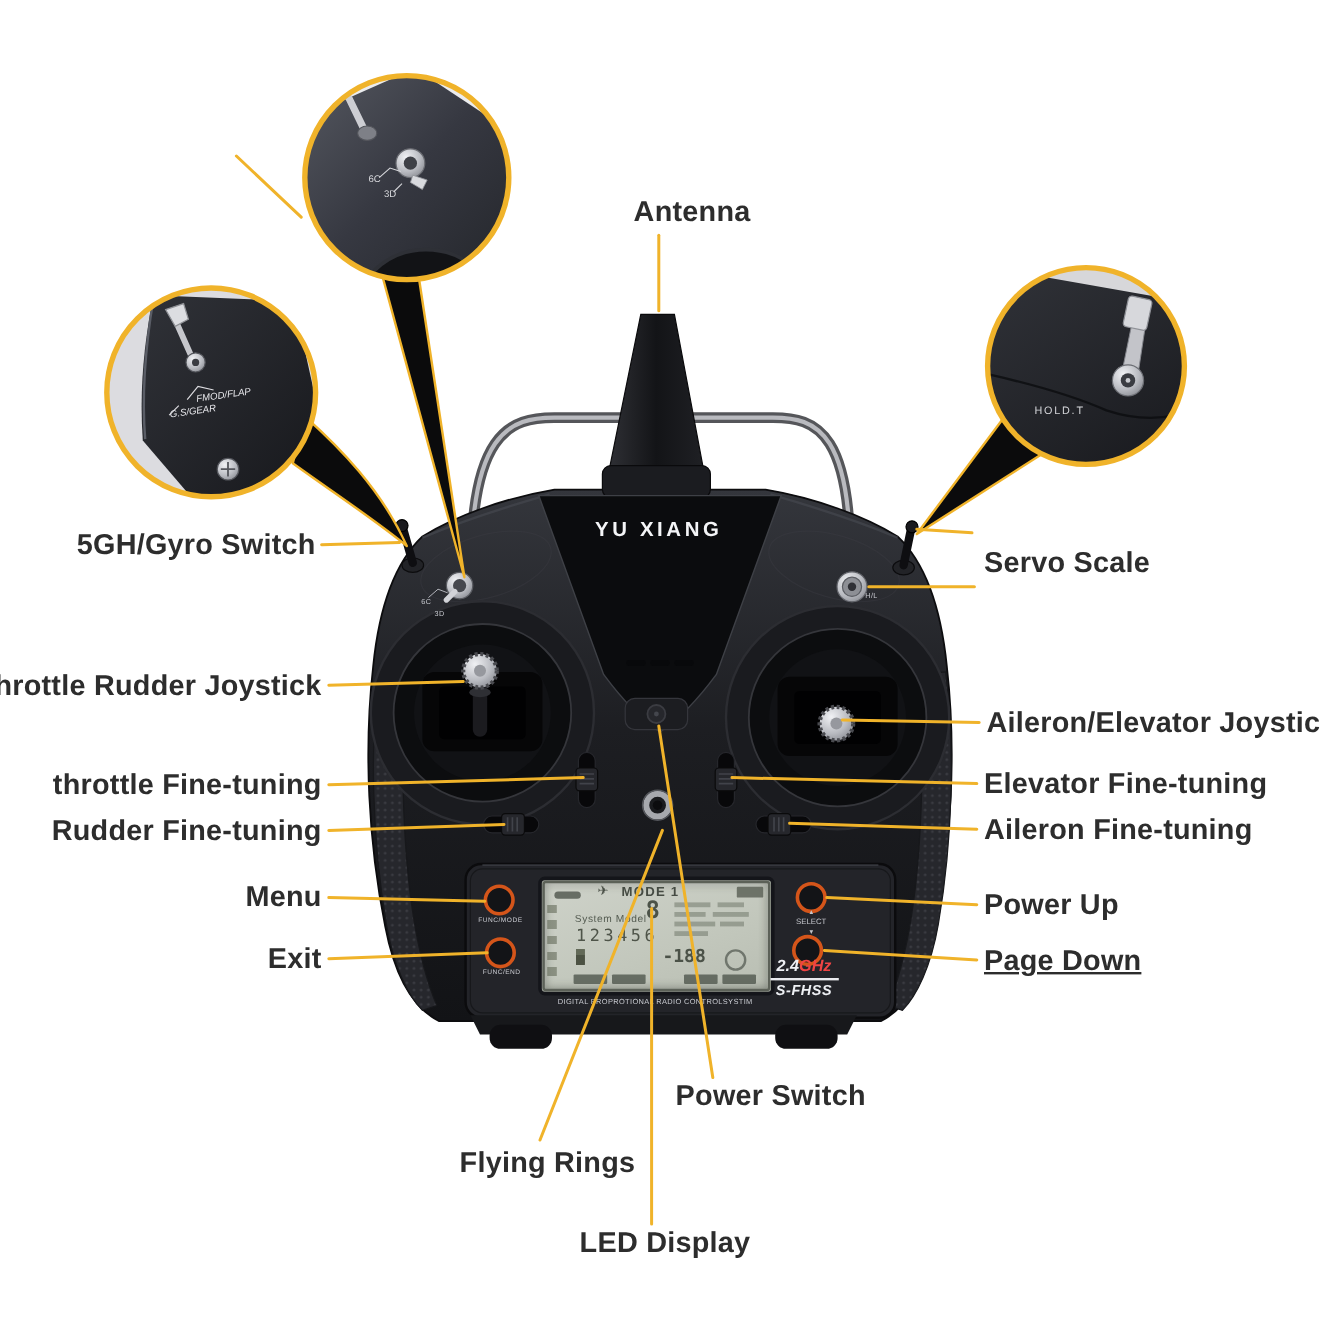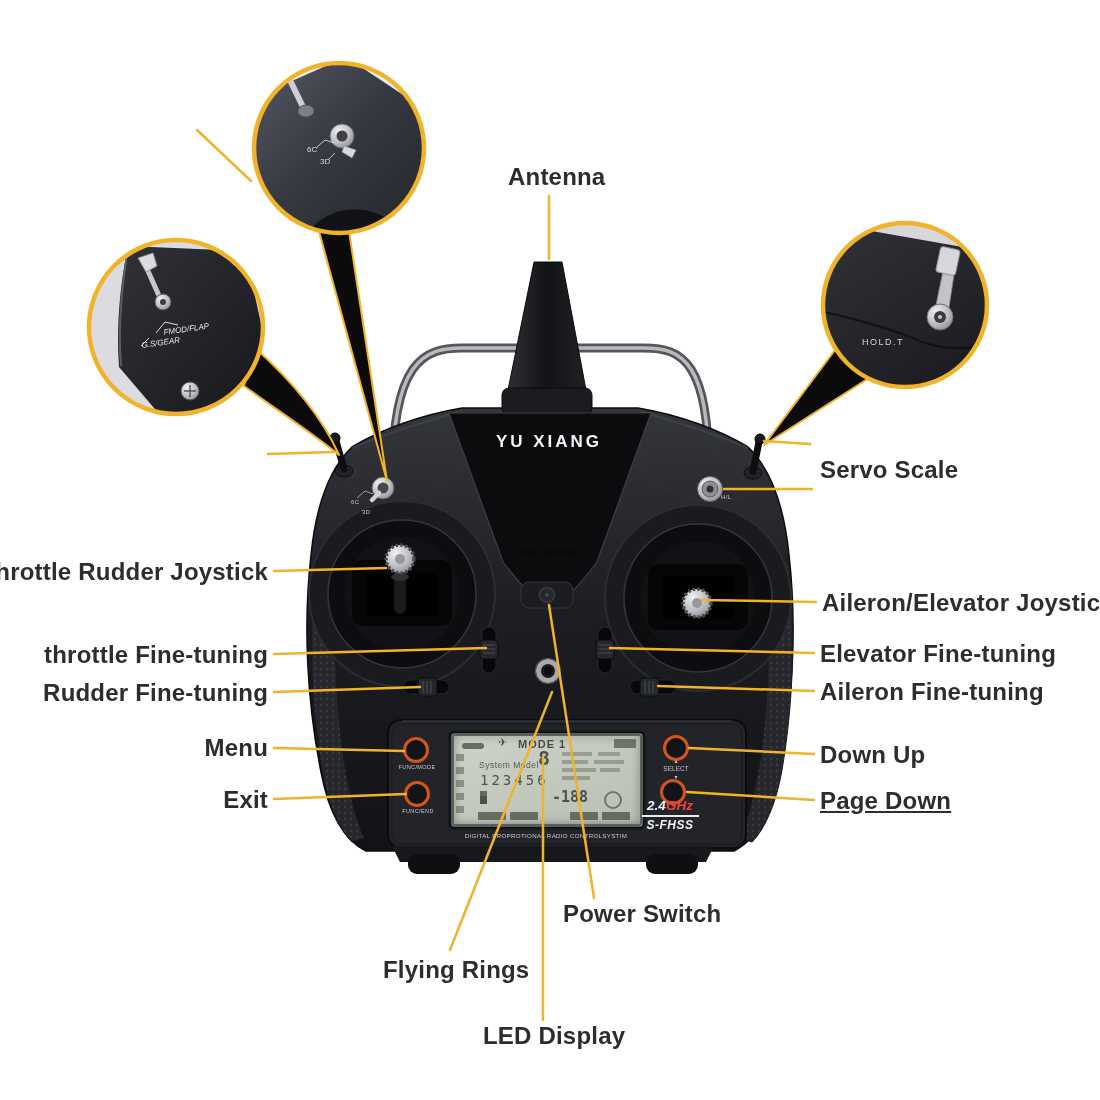--- a/index.html
+++ b/index.html
@@ -357,29 +357,30 @@
     <line x1="274" y1="748" x2="404" y2="751"></line>
     <line x1="814" y1="754" x2="689" y2="748"></line>
     <line x1="274" y1="799" x2="406" y2="794"></line>
     <line x1="814" y1="800" x2="687" y2="792"></line>
     <line x1="594" y1="898" x2="549" y2="605"></line>
     <line x1="450" y1="950" x2="552" y2="692"></line>
     <line x1="543" y1="1020" x2="543" y2="757"></line>
   </g>
 </svg>
 
-<div class="lbl" style="left:508px;top:163px;">Antenna</div>
+<div class="lbl" style="left:528px;top:163px;">Antenna</div>
+<div class="lbl ra" style="right:837px;top:441px;">5GH/Gyro Switch</div>
 <div class="lbl" style="left:820px;top:456px;text-align:right;">Servo Scale</div>
 <div class="lbl ra" style="right:832px;top:558px;">Throttle Rudder Joystick</div>
 <div class="lbl" style="left:822px;top:589px;">Aileron/Elevator Joystick</div>
 <div class="lbl ra" style="right:832px;top:641px;">throttle Fine-tuning</div>
 <div class="lbl ra" style="right:832px;top:679px;">Rudder Fine-tuning</div>
 <div class="lbl" style="left:820px;top:640px;">Elevator Fine-tuning</div>
 <div class="lbl" style="left:820px;top:678px;">Aileron Fine-tuning</div>
 <div class="lbl ra" style="right:832px;top:734px;">Menu</div>
-<div class="lbl" style="left:820px;top:741px;">Down Up</div>
+<div class="lbl" style="left:820px;top:741px;">Power Up</div>
 <div class="lbl ra" style="right:832px;top:786px;">Exit</div>
 <div class="lbl" style="left:820px;top:787px;text-decoration:underline;">Page Down</div>
 <div class="lbl" style="left:563px;top:900px;">Power Switch</div>
 <div class="lbl" style="left:383px;top:956px;">Flying Rings</div>
 <div class="lbl" style="left:483px;top:1022px;">LED Display</div>
 
 </div>
 
 </body></html>

